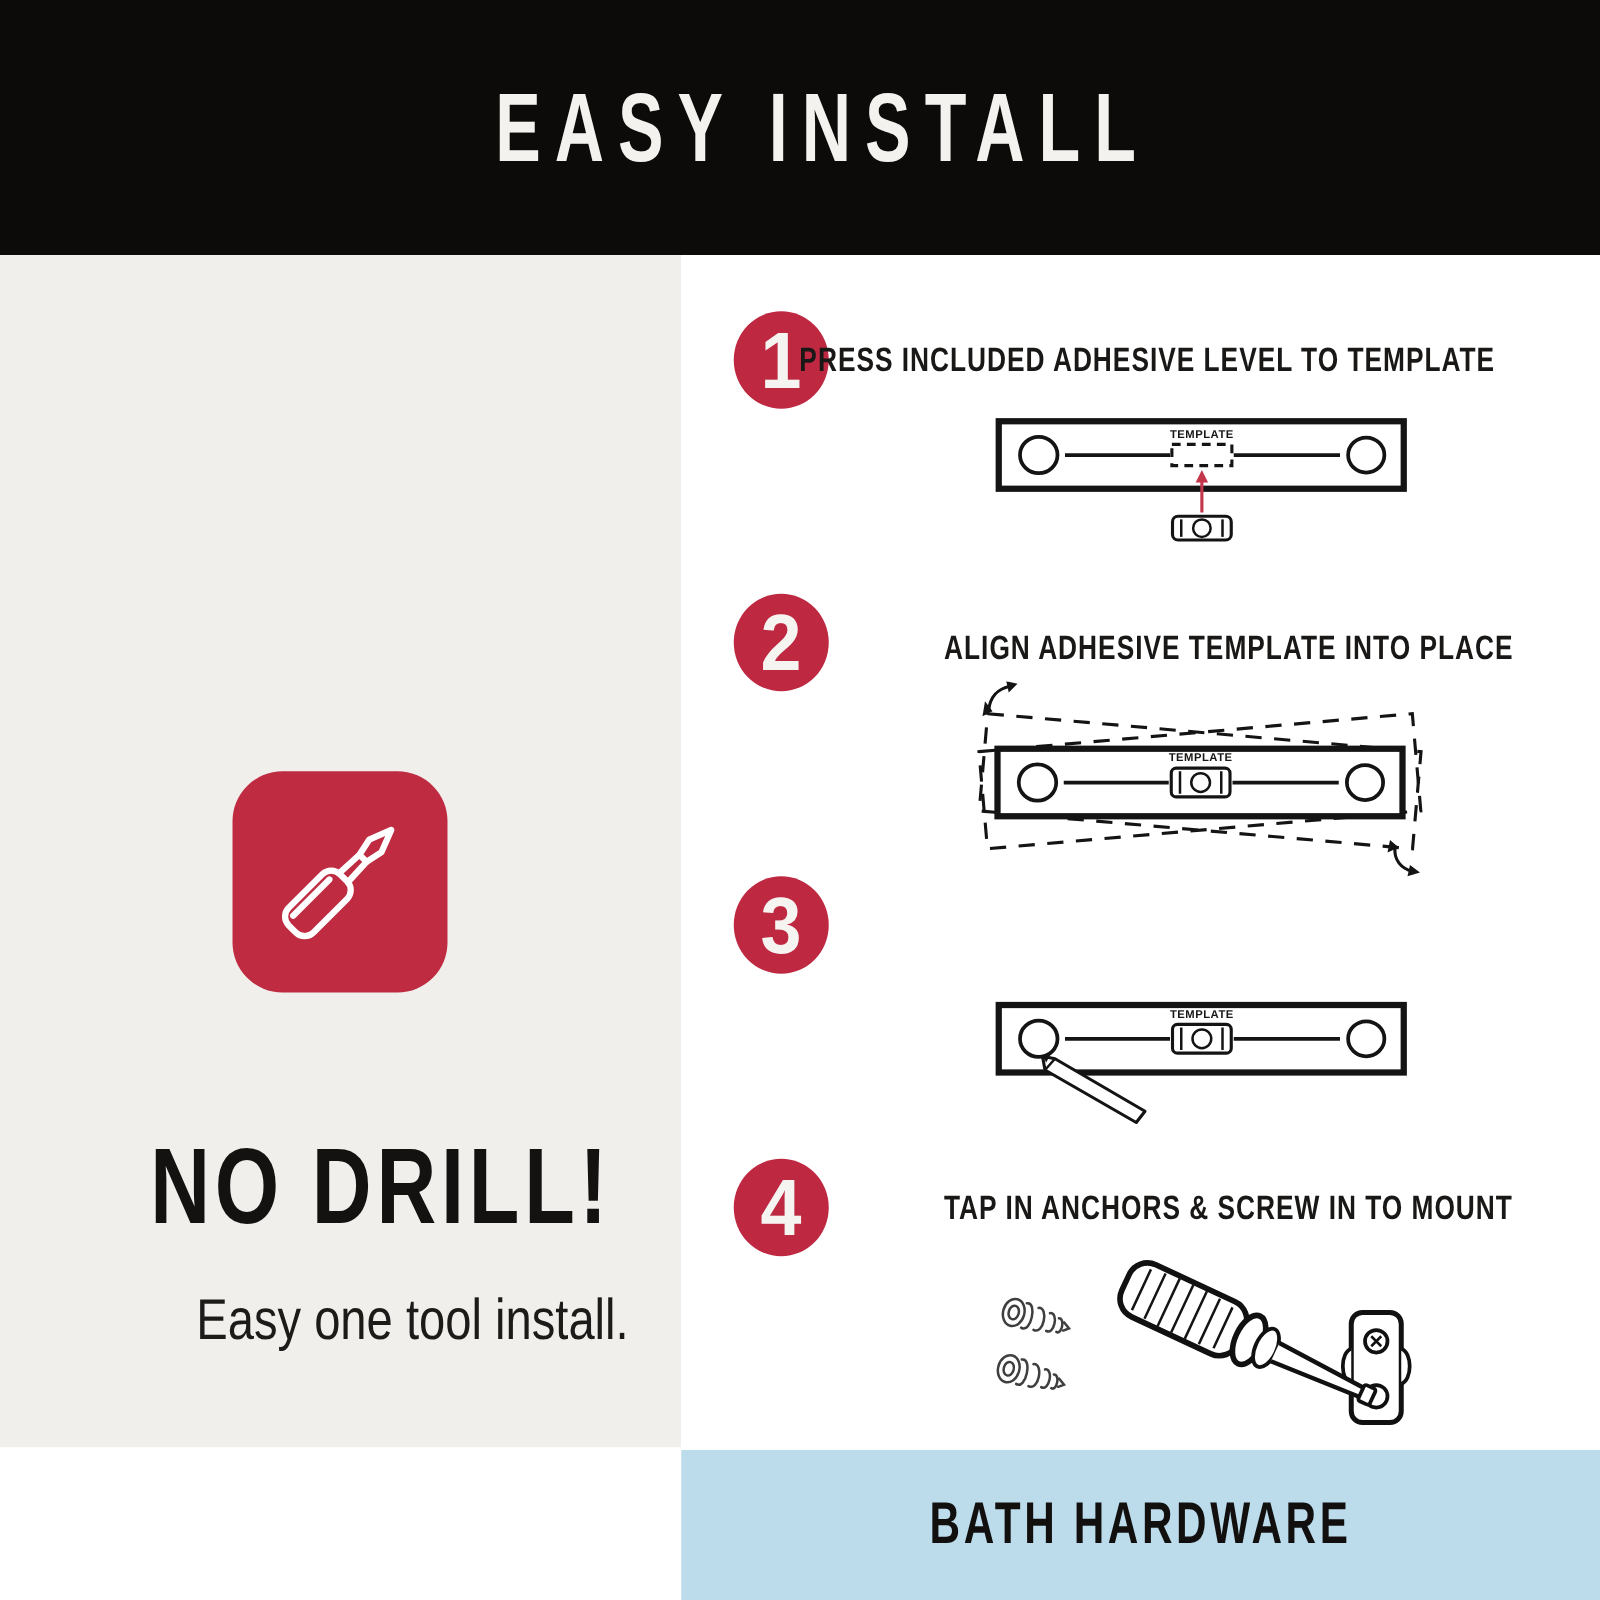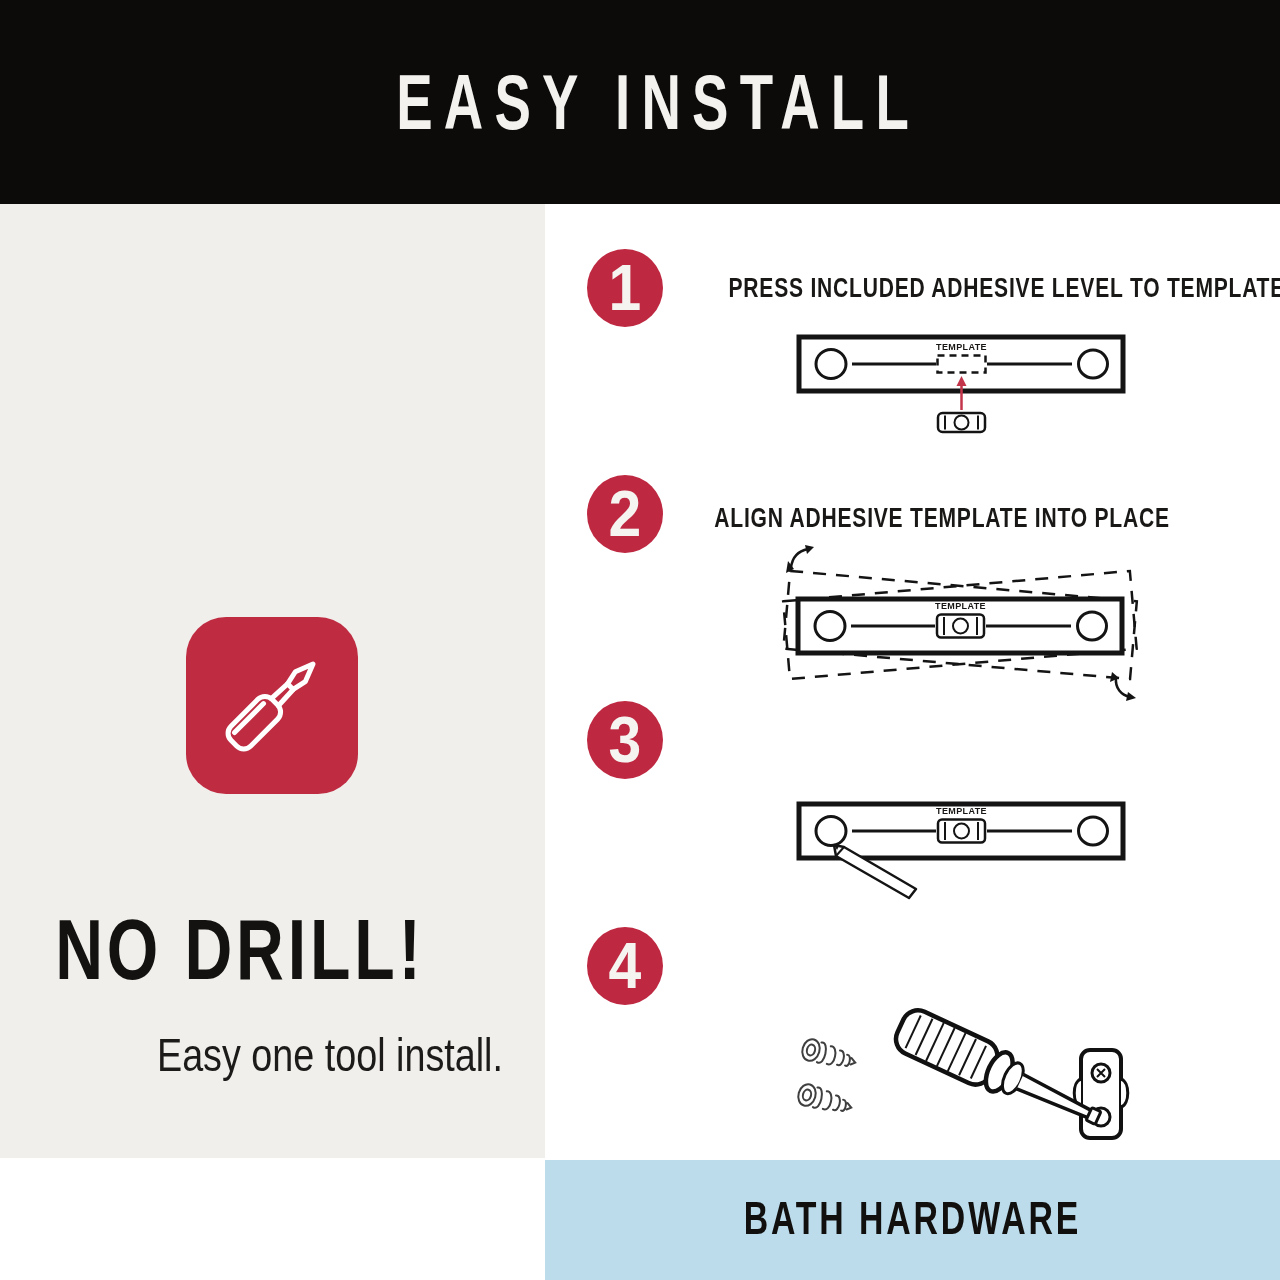--- a/index.html
+++ b/index.html
@@ -22,21 +22,21 @@
   
   .left-panel {
     position:absolute; left:0; top:204px; width:545px; height:954px;
     background:#f1efec;
   }
   .tool-tile {
     position:absolute; left:186px; top:413px; width:172px; height:177px;
     background:#bf2c42; border-radius:40px;
   }
   .headline {
-    position:absolute; left:0; top:702px; width:545px; text-align:left;
+    position:absolute; left:0; top:702px; width:545px; text-align:right;
   }
   .headline .cond {
     color:#141210; font-weight:bold; font-size:86px; letter-spacing:5px;
     transform:scaleX(0.77); transform-origin:center; line-height:1;
   }
   .subheadline {
     position:absolute; left:0; top:828px; width:659px; text-align:center;
   }
   .subheadline .cond {
     color:#1d1b19; font-weight:400; font-size:46px; letter-spacing:0px;
@@ -54,21 +54,21 @@
   .right-panel { position:absolute; left:545px; top:204px; width:735px; height:956px; background:#ffffff; }
   .step-circle {
     position:absolute; left:587px; width:76px; height:78px; border-radius:50%;
     background:#be2841; color:#f6f4f1; display:flex; align-items:center; justify-content:center;
   }
   .step-circle .num { font-weight:bold; font-size:64px; line-height:1; transform:scaleX(0.92); }
   .c1{top:249px} .c2{top:475px} .c3{top:701px} .c4{top:927px}
 
   .step-label {
     position:absolute; left:650px; width:625px; height:36px;
-    display:flex; align-items:center; justify-content:flex-start;
+    display:flex; align-items:center; justify-content:flex-end;
   }
   .step-label .cond {
     color:#1a1816; font-weight:bold; font-size:27px; letter-spacing:1px;
     transform:scaleX(0.78); transform-origin:center;
   }
   .l1{top:270px} .l2{top:500px} .l3{top:722px} .l4{top:948px}
 
   .art { position:absolute; }
   .a1{left:795px; top:333px;}
   .a2{left:778px; top:545px;}
@@ -217,20 +217,23 @@
       <text x="166.5" y="14" text-anchor="middle" class="tmpl">TEMPLATE</text>
     </g>
     <polygon points="39,48 49,50 121,92 114,101 41,59" class="pen"></polygon>
     <line x1="49" y1="50" x2="41" y2="59" class="ln2"></line>
     <polygon points="39,48 44,49 42,53" fill="#141414"></polygon>
   </svg>
 
   <div class="step-circle c4">
     <span class="num">4</span>
   </div>
+  <div class="step-label l4">
+    <span class="cond">TAP IN ANCHORS &amp; SCREW IN TO MOUNT</span>
+  </div>
   <svg class="art a4" width="362" height="152" viewBox="0 0 362 152">
     <g transform="translate(26,47) rotate(16)">
       <ellipse cx="0" cy="0" rx="8.5" ry="11" class="anc"></ellipse>
       <ellipse cx="0" cy="0" rx="4" ry="5.5" class="anc"></ellipse>
       <path class="ancl" d="M8,-10 C16,-14 18,13 9,10 M18,-9 C26,-12 28,11 19,9 M28,-7.5 C35,-10 36,9 29,7 M36,-5.5 C41,-7 42,7 37,5.5 M41,-3.5 L46,0 L42,3"></path>
     </g>
     <g transform="translate(22,92) rotate(16)">
       <ellipse cx="0" cy="0" rx="8.5" ry="11" class="anc"></ellipse>
       <ellipse cx="0" cy="0" rx="4" ry="5.5" class="anc"></ellipse>
       <path class="ancl" d="M8,-10 C16,-14 18,13 9,10 M18,-9 C26,-12 28,11 19,9 M28,-7.5 C35,-10 36,9 29,7 M36,-5.5 C41,-7 42,7 37,5.5 M41,-3.5 L46,0 L42,3"></path>

